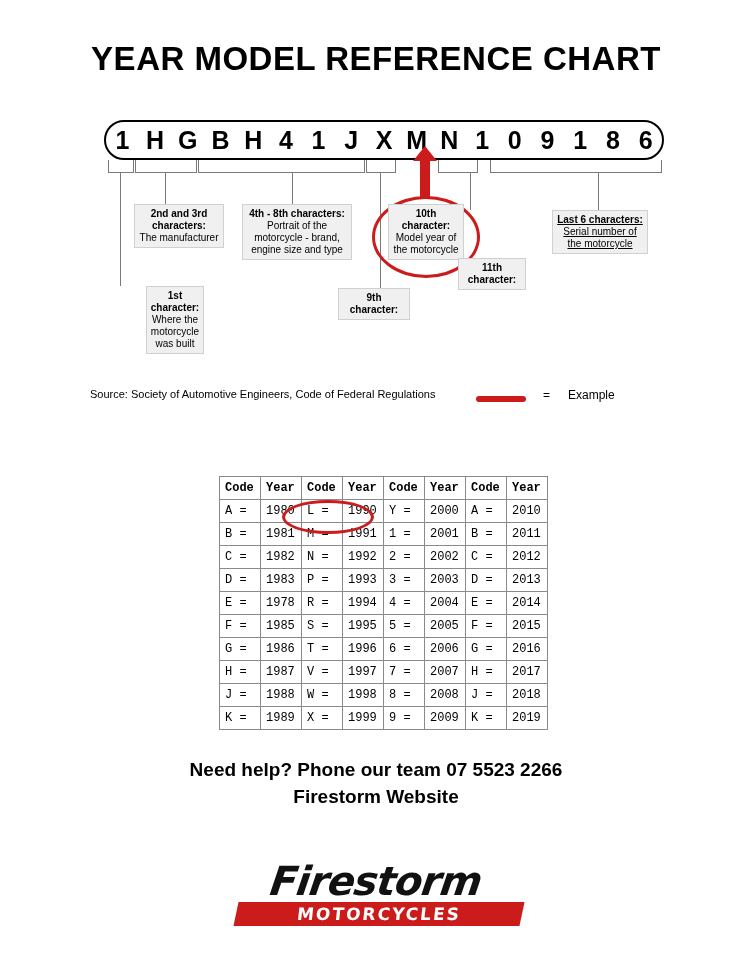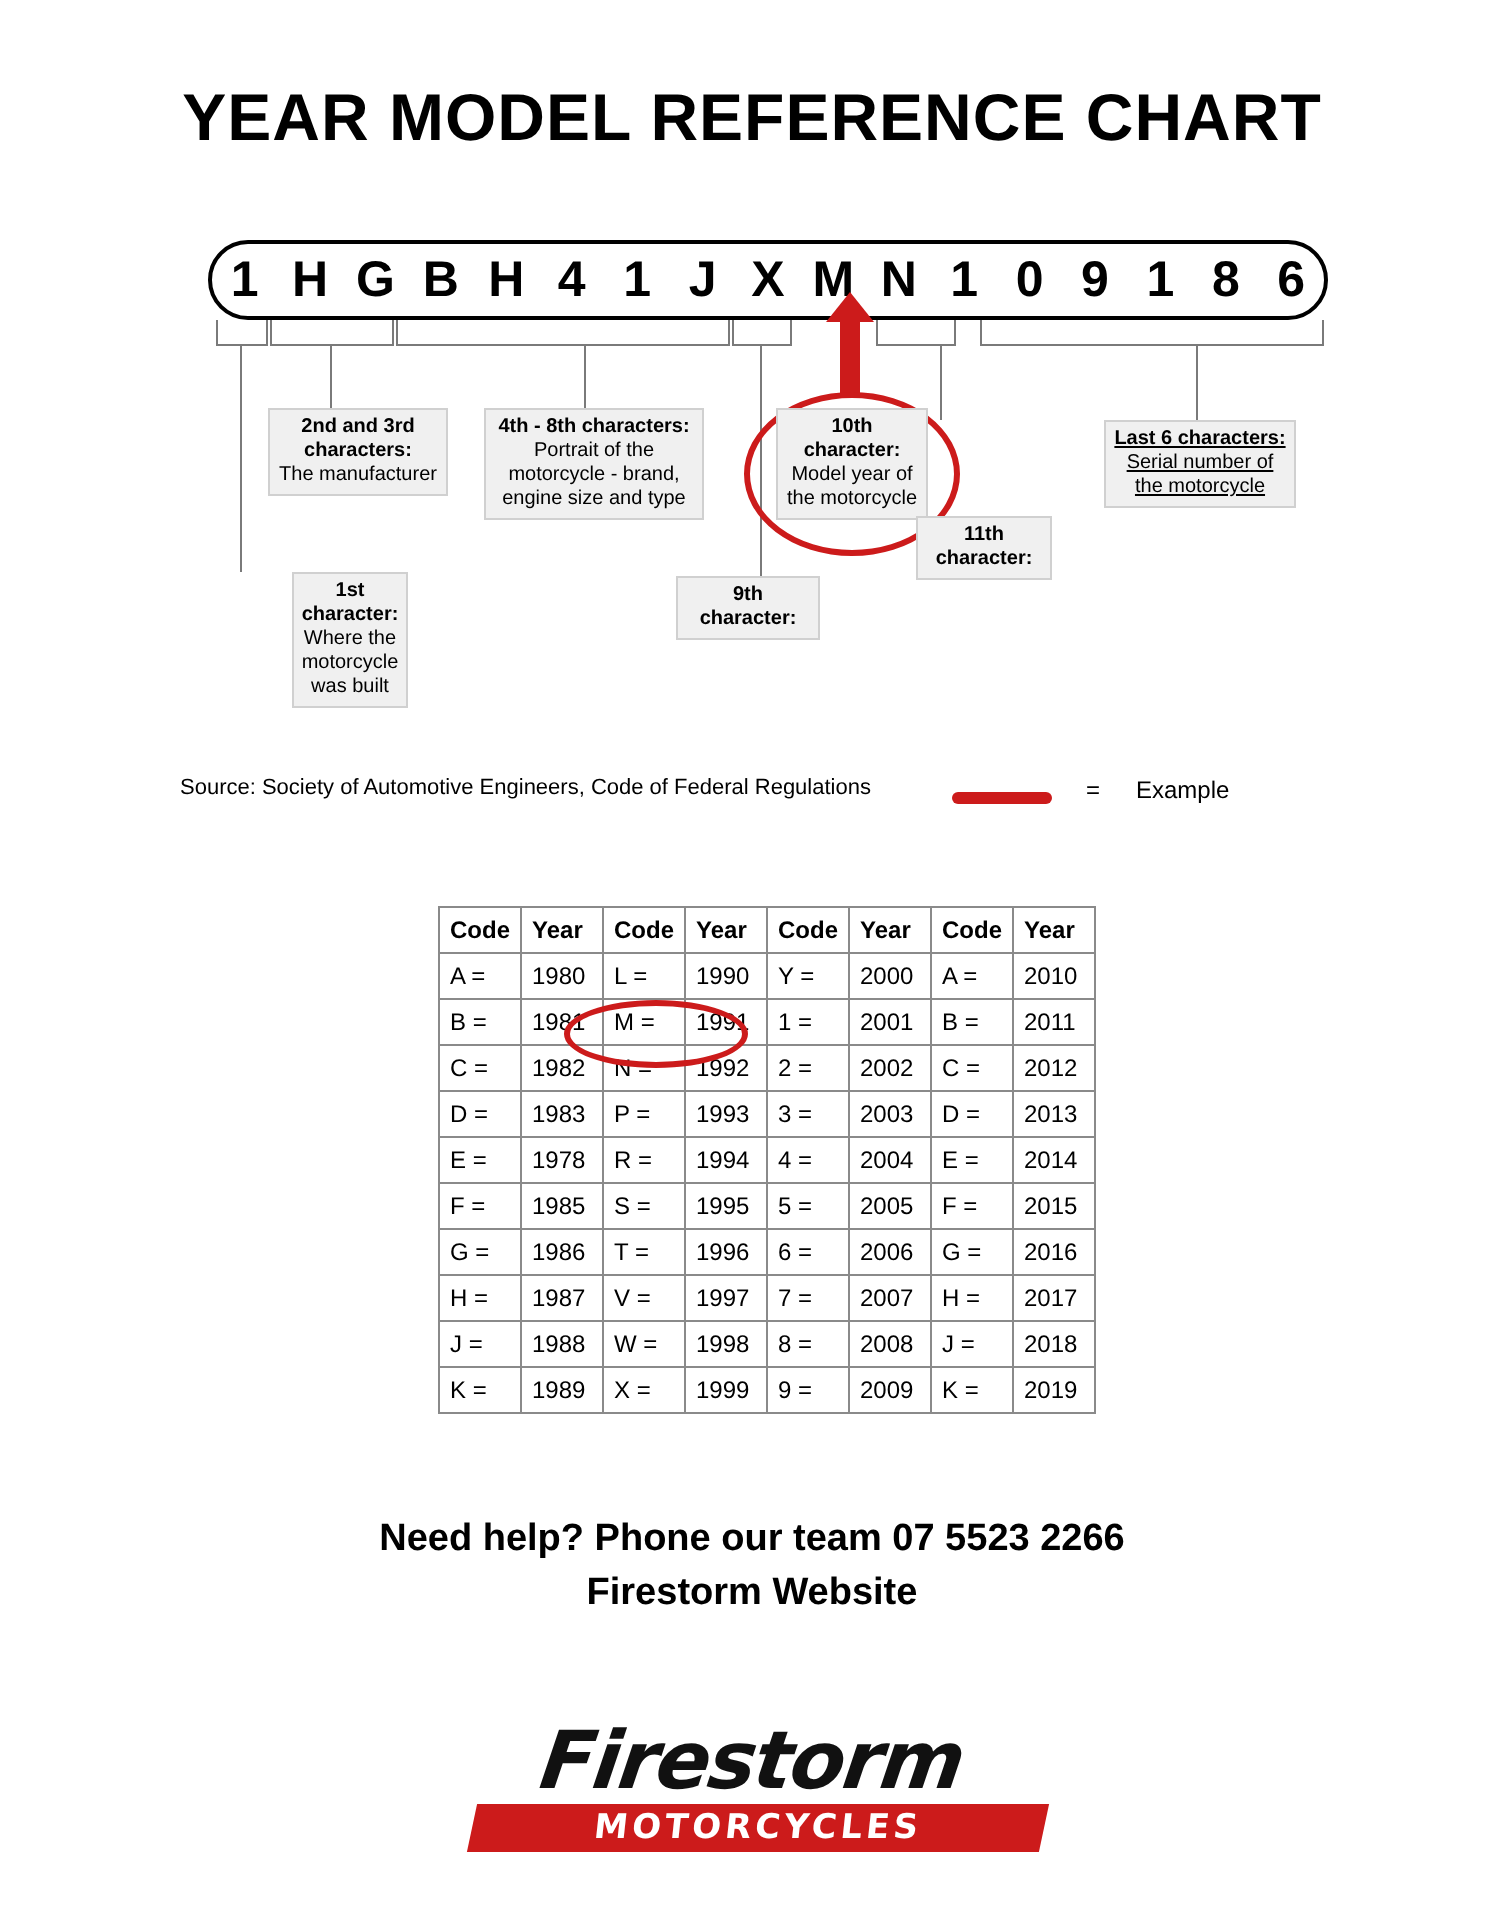--- a/index.html
+++ b/index.html
@@ -141,23 +141,24 @@
     position: absolute;
     left: 568px;
     top: 388px;
     font-size: 12px;
   }
 
   
   .year-table {
     position: absolute;
     left: 219px;
-    top: 453px;
+    top: 476px;
     border-collapse: collapse;
     font-size: 12px;
+    font-family: Liberation Mono, monospace;
   }
   .year-table th, .year-table td {
     border: 1px solid #8a8a8a;
     padding: 2px 5px;
     text-align: left;
     height: 18px;
     background: #ffffff;
   }
   .year-table th {
     font-weight: bold;

